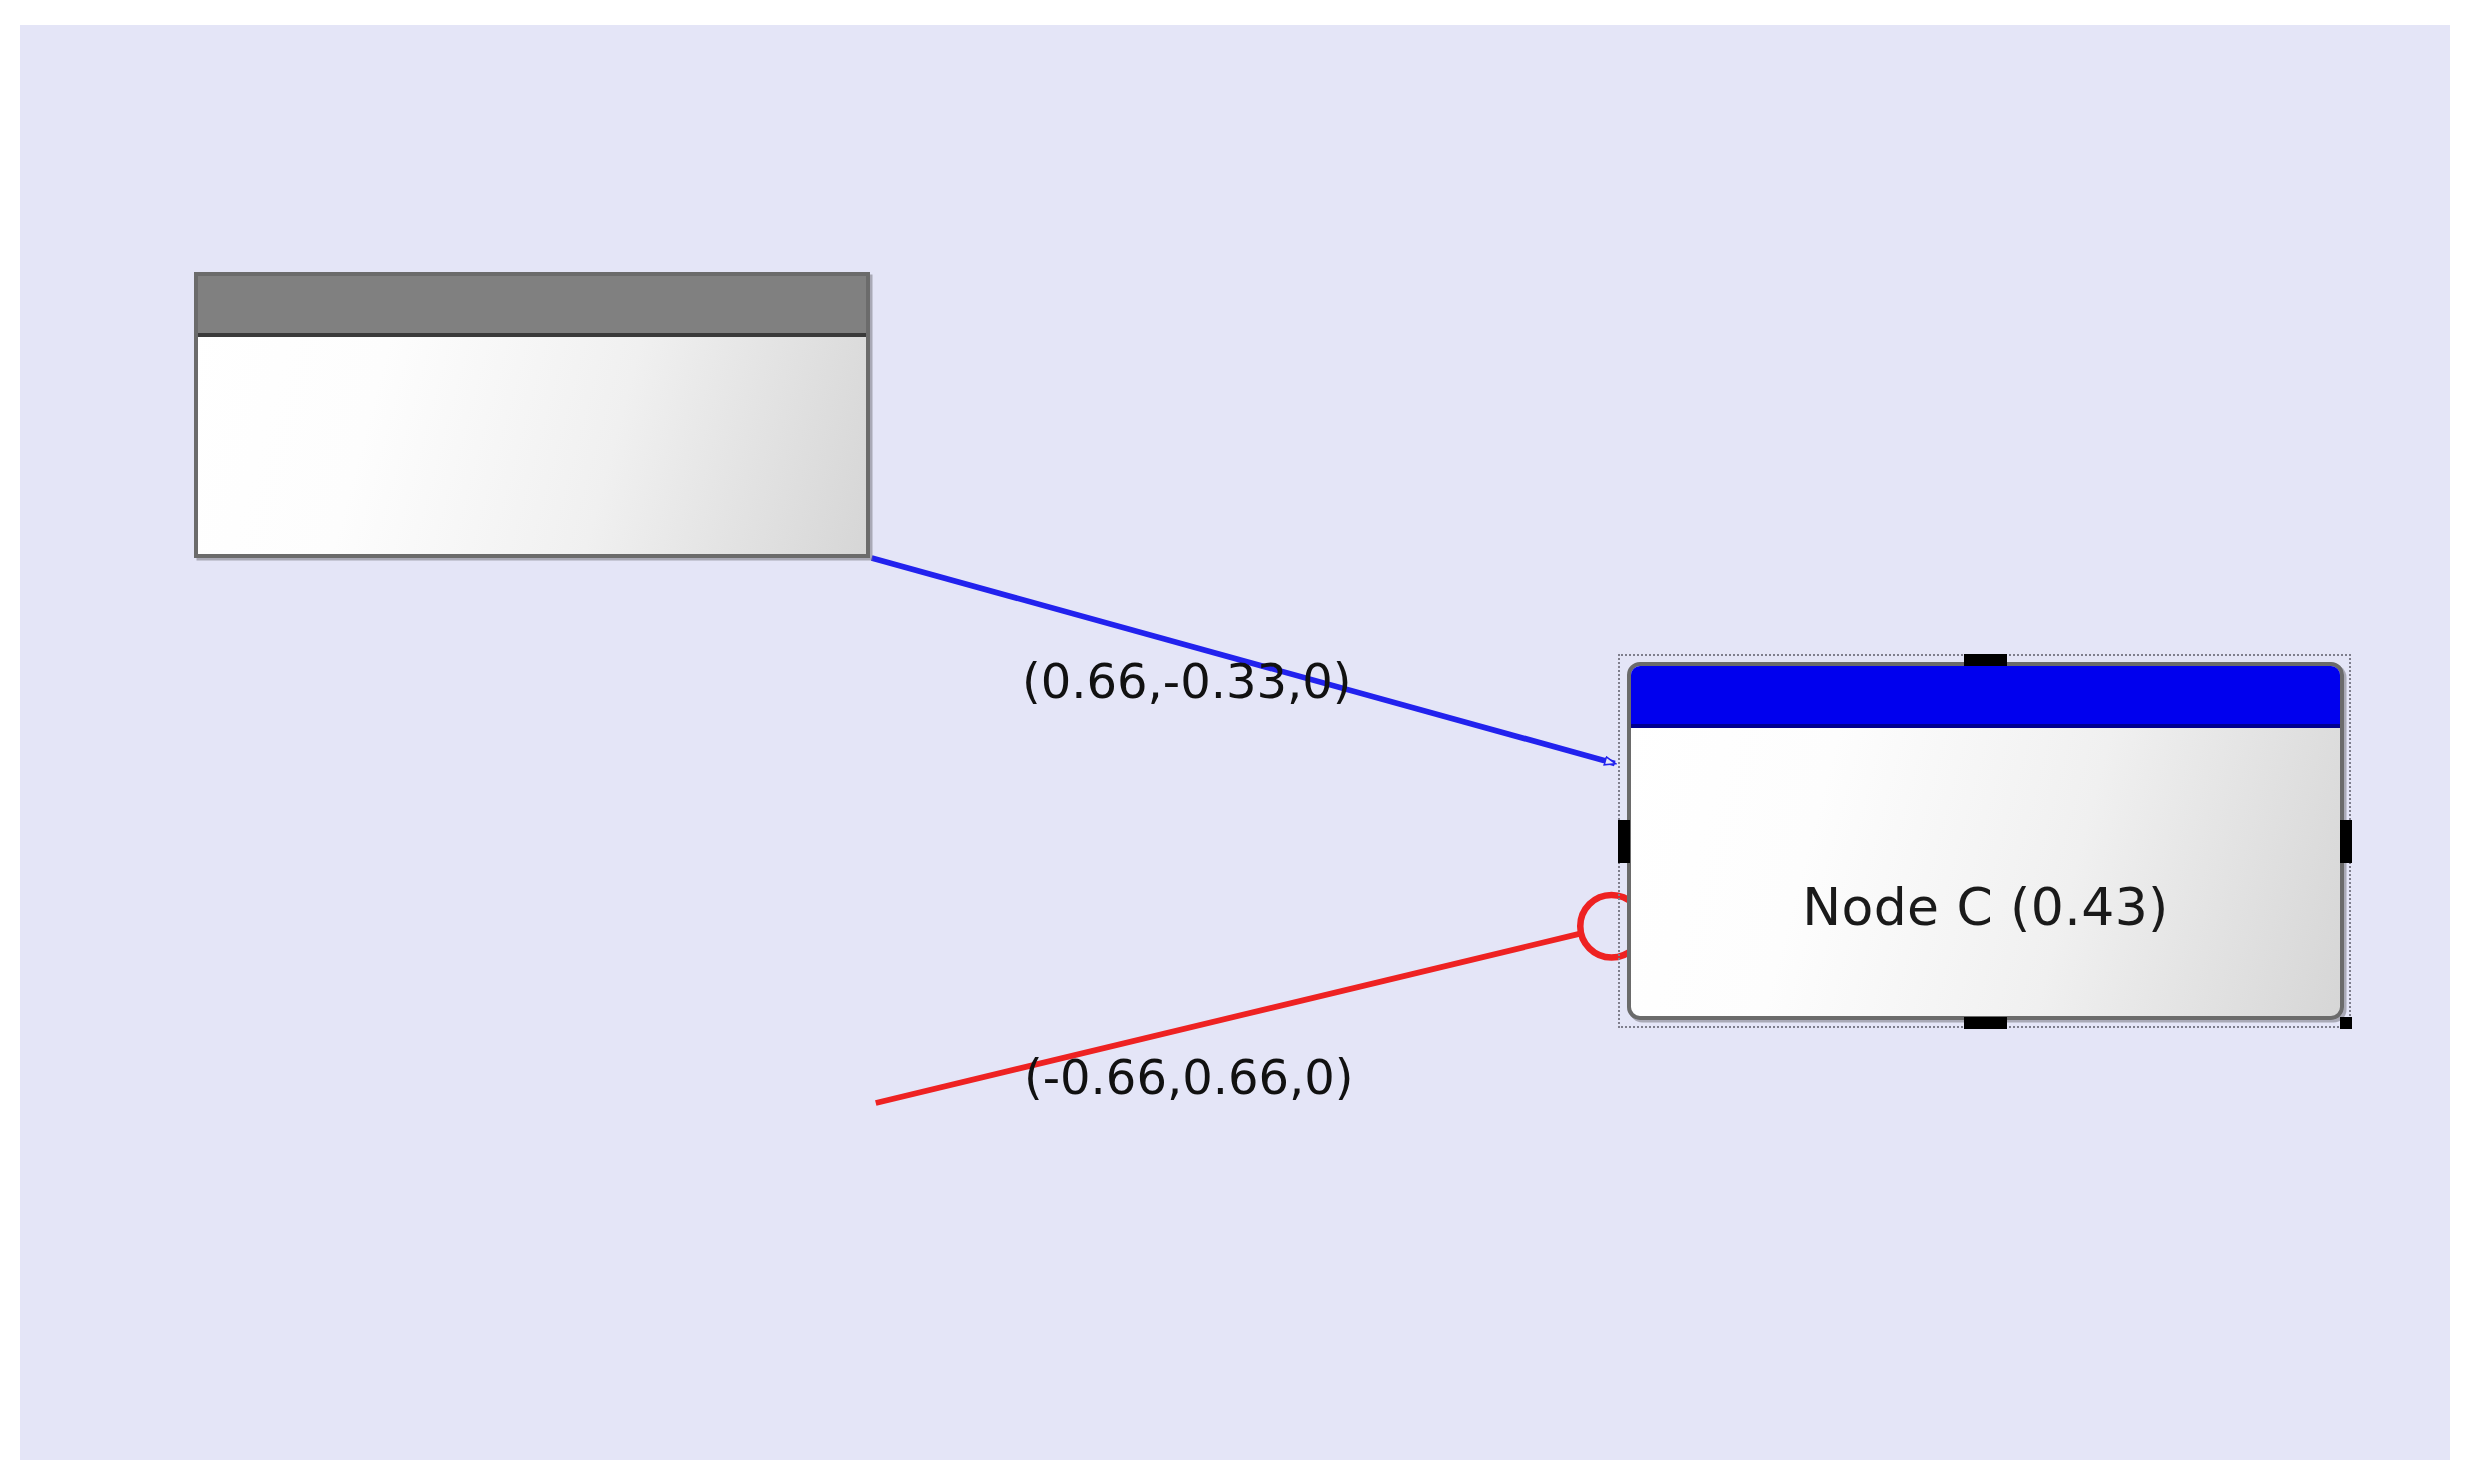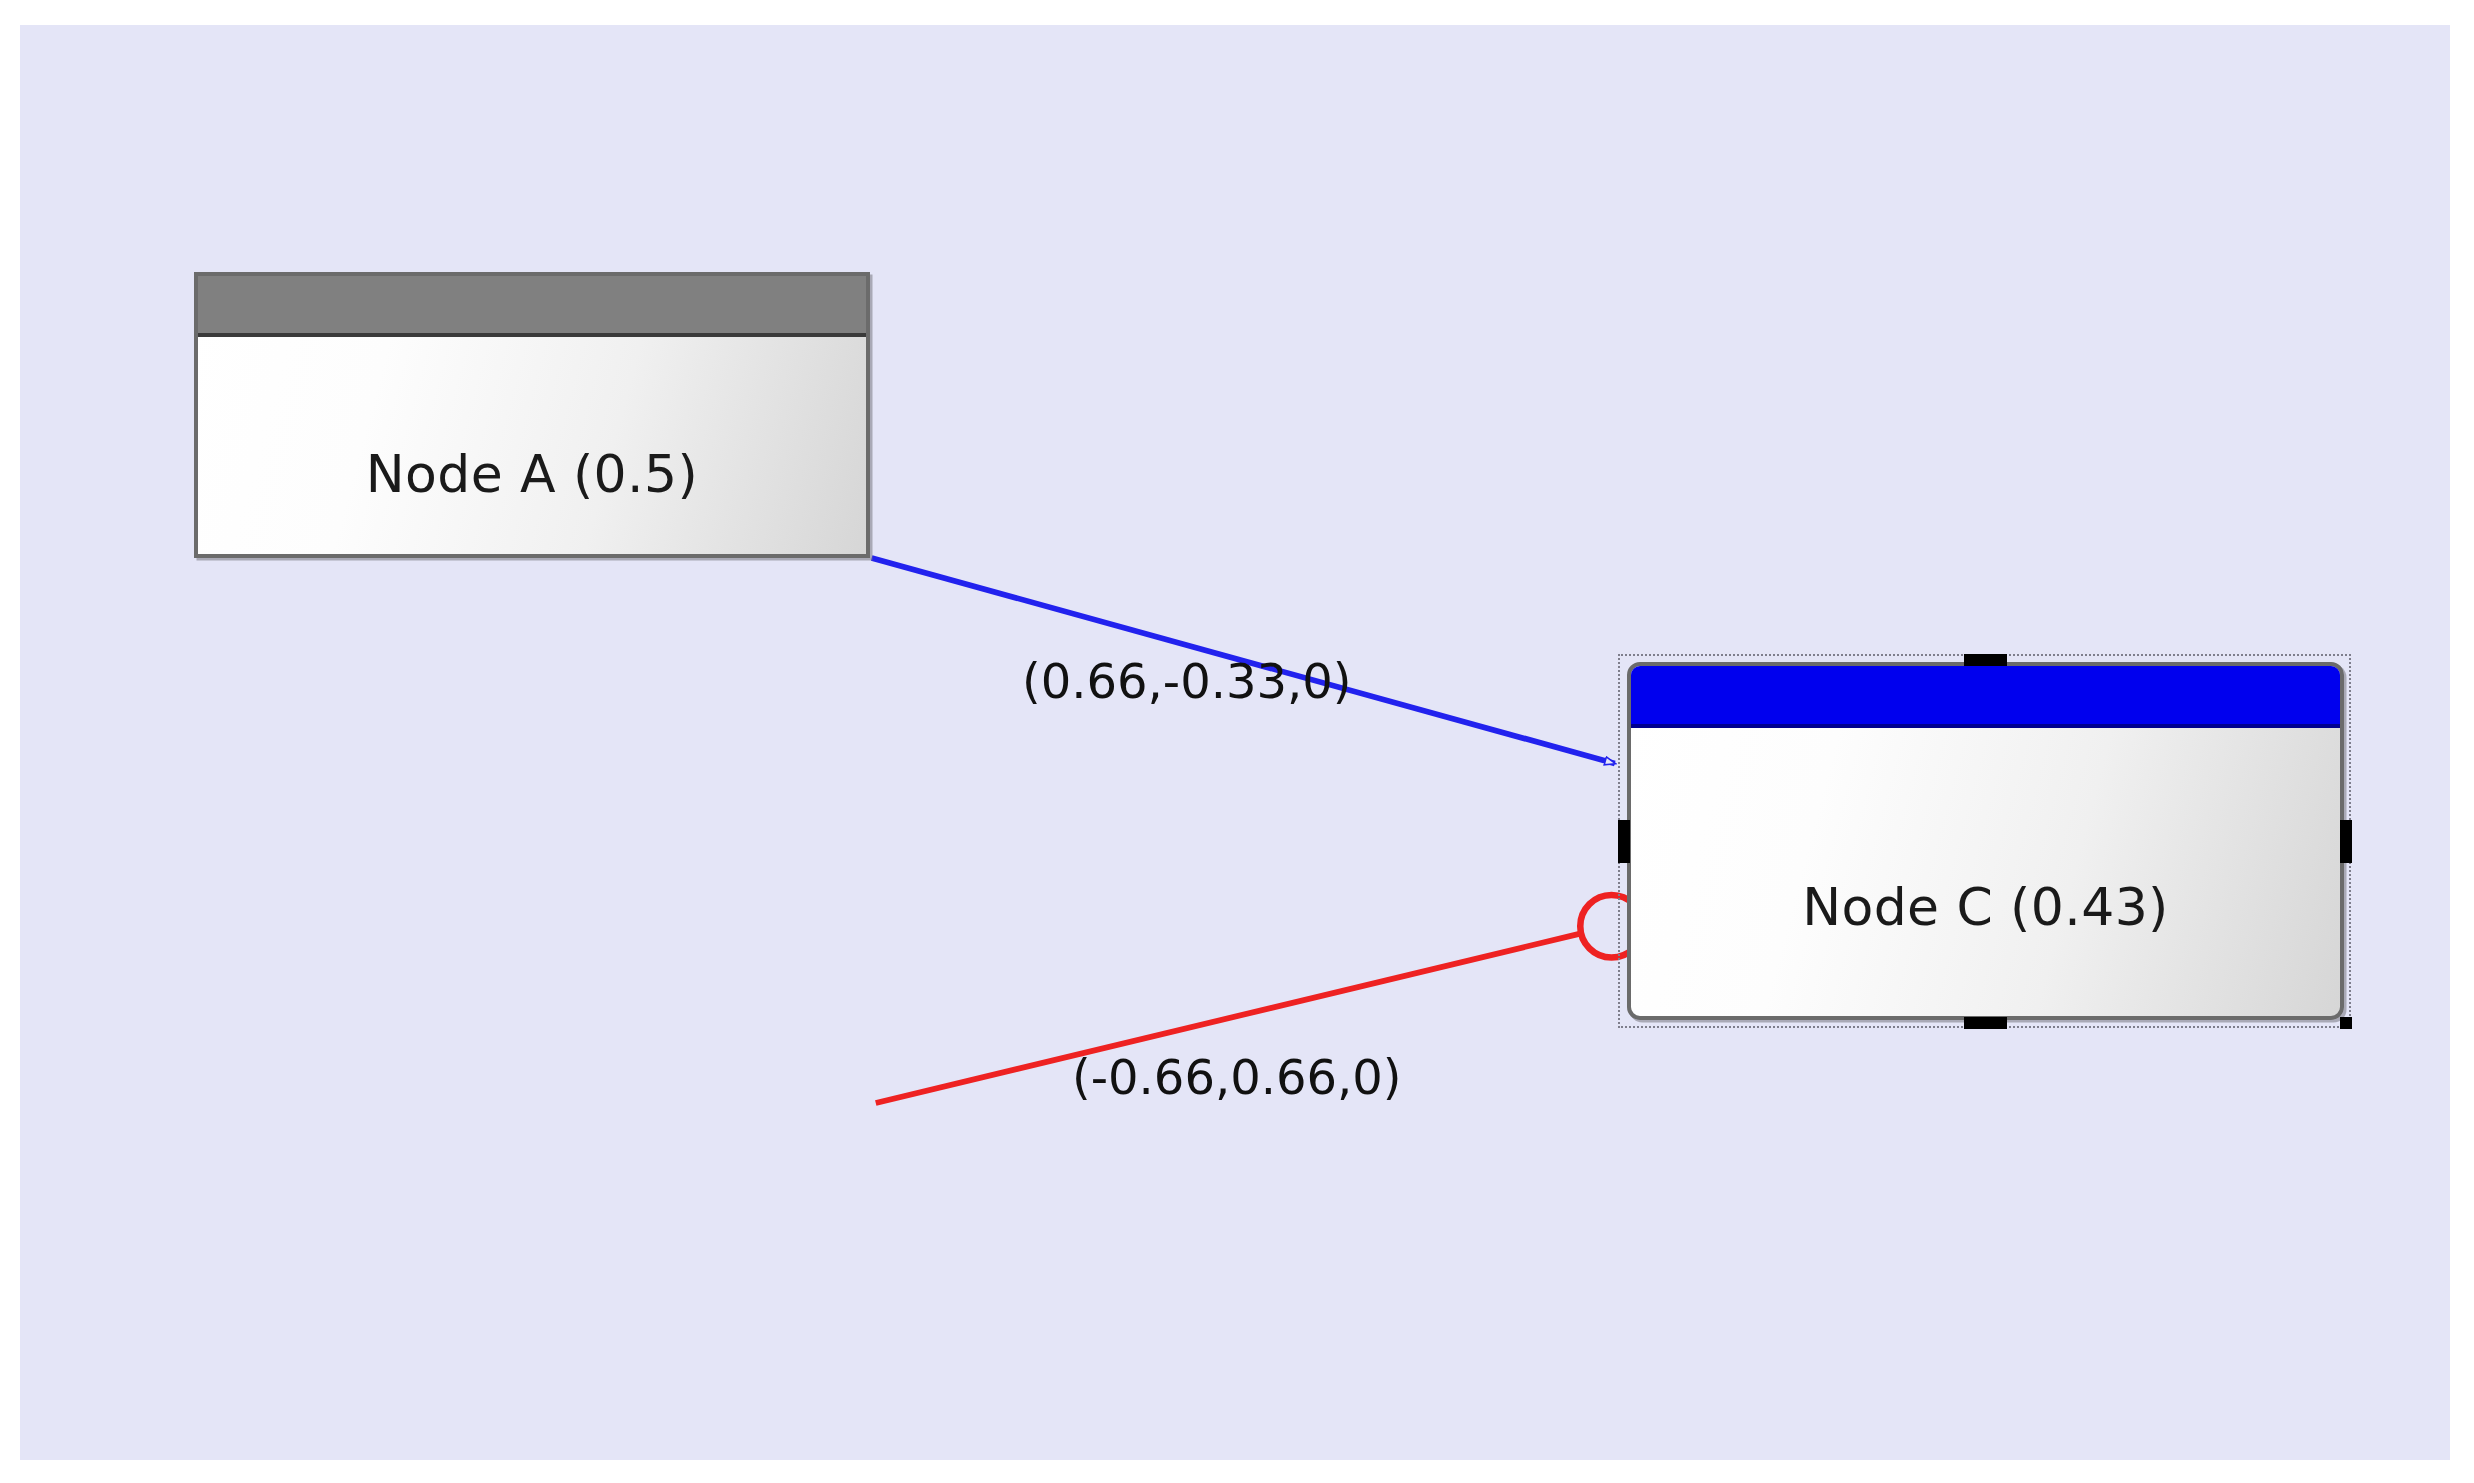--- a/index.html
+++ b/index.html
@@ -145,21 +145,21 @@
   
   .edge-label {
     position: absolute;
     font-size: 48px;
     color: #111111;
     white-space: nowrap;
     letter-spacing: 0px;
     text-align: center;
   }
   #edge-label-ac { left: 1002px; top: 628px; }
-  #edge-label-bc { left: 1004px; top: 1024px; margin-left: 48px; }
+  #edge-label-bc { left: 1004px; top: 1024px; }
 </style>
 </head>
 <body>
 
 <div id="root">
   <div id="canvas">
 
     <svg id="edge-layer" viewBox="0 0 2956 1745" width="2430" height="1435" xmlns="http://www.w3.org/2000/svg">
       <defs>
         <marker id="arrow-hollow-triangle" markerWidth="16" markerHeight="16" refX="13" refY="6" orient="auto" markerUnits="userSpaceOnUse">
@@ -172,23 +172,20 @@
       </g>
 
       <g>
         <line x1="1041" y1="1311" x2="1898" y2="1105" stroke="#ee2222" stroke-width="7"></line>
         <circle cx="1936" cy="1096" r="38" fill="none" stroke="#ee2222" stroke-width="8"></circle>
       </g>
     </svg>
 
     <div id="node-a" class="node">
       <div class="node-header"></div>
-      <div class="node-body">
-        <span class="node-label">Node A (0.5)</span>
-      </div>
     </div>
 
 
     <div id="node-c" class="node rounded">
       <div class="node-header"></div>
       <div class="node-body">
         <span class="node-label">Node C (0.43)</span>
       </div>
     </div>
 

